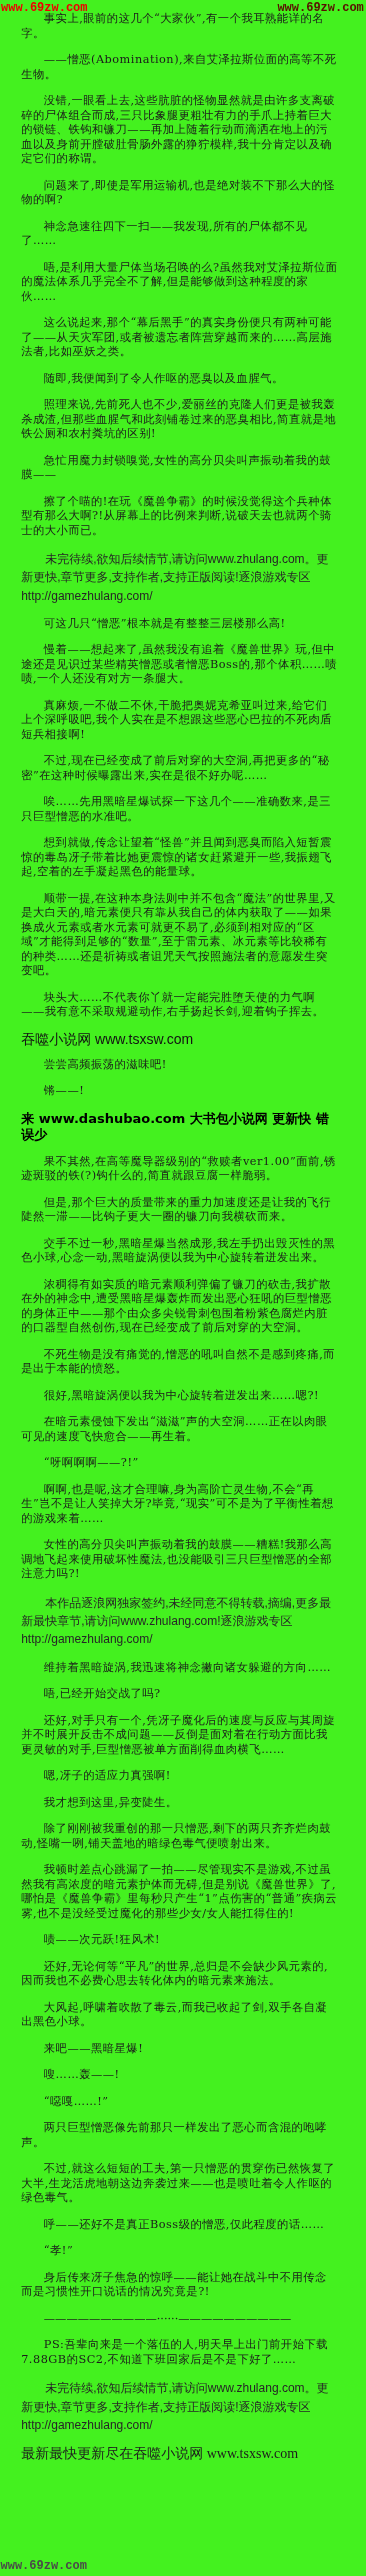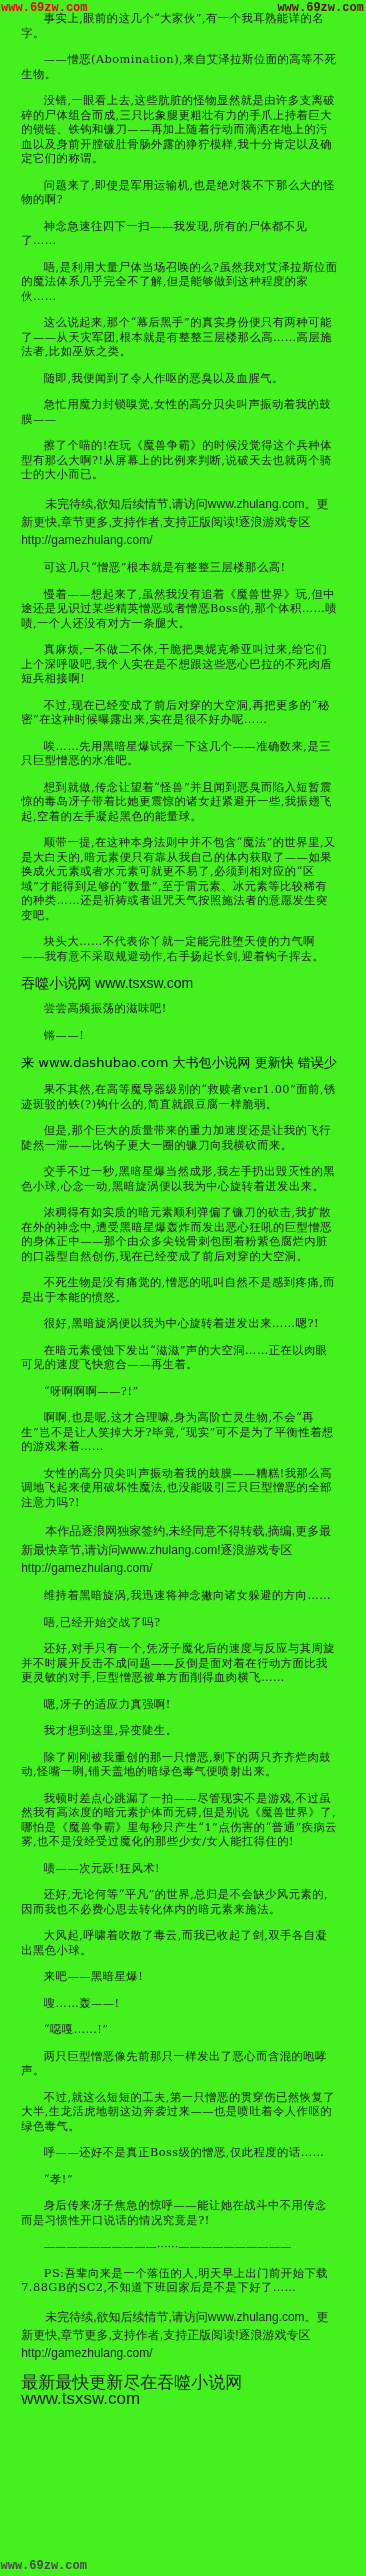--- a/index.html
+++ b/index.html
@@ -60,63 +60,64 @@
   }
   .p-ad-tail {
     font-size: 12px;
     line-height: 18.3px;
     color: #262626;
     text-indent: 2em;
     margin: 38px 0 3.2px 0;
     font-family: "Liberation Sans", sans-serif;
   }
   .p-ad-flush {
-    font-size: 17px;
+    font-size: 14px;
     line-height: 16px;
     color: #1d1d1d;
     text-indent: 0;
     margin: 1.1px 0 14px 0;
-    font-family: Liberation Sans, sans-serif;
+    font-family: Liberation Serif, serif;
   }
   
   .p-site {
     font-size: 14px;
     line-height: 14px;
     color: #121212;
     text-indent: 0;
     margin: 4.3px 0 5.4px -7.5px;
     font-family: "Liberation Sans", sans-serif;
   }
   
   .p-bold-ad {
     font-size: 13px;
     line-height: 16px;
-    font-weight: normal;
+    font-weight: bold;
     color: #000000;
     text-indent: 0;
     margin: 6.5px 0 16px -7.5px;
     font-family: "DejaVu Sans", sans-serif;
   }
 </style>
 </head>
 <body>
 
 <span class="watermark wm-top-left">www.69zw.com</span>
 <span class="watermark wm-top-right">www.69zw.com</span>
 <span class="watermark wm-bottom-left">www.69zw.com</span>
 
 <div class="novel-text">
     <p class="p-novel">事实上,眼前的这几个“大家伙”,有一个我耳熟能详的名字。</p>
     <p class="p-novel">——憎恶(Abomination),来自艾泽拉斯位面的高等不死生物。</p>
     <p class="p-novel">没错,一眼看上去,这些肮脏的怪物显然就是由许多支离破碎的尸体组合而成,三只比象腿更粗壮有力的手爪上持着巨大的锁链、铁钩和镰刀——再加上随着行动而滴洒在地上的污血以及身前开膛破肚骨肠外露的狰狞模样,我十分肯定以及确定它们的称谓。</p>
     <p class="p-novel">问题来了,即使是军用运输机,也是绝对装不下那么大的怪物的啊?</p>
     <p class="p-novel">神念急速往四下一扫——我发现,所有的尸体都不见了……</p>
     <p class="p-novel">唔,是利用大量尸体当场召唤的么?虽然我对艾泽拉斯位面的魔法体系几乎完全不了解,但是能够做到这种程度的家伙……</p>
-    <p class="p-novel">这么说起来,那个“幕后黑手”的真实身份便只有两种可能了——从天灾军团,根本就是有整整三层楼那么高……高层施法者,比如巫妖之类。</p>
+    <p class="p-novel">这么说起来,那个“幕后黑手”的真实身份便只有两种可能了——从天灾军团,或者被遗忘者阵营穿越而来的……高层施法者,比如巫妖之类。</p>
     <p class="p-novel">随即,我便闻到了令人作呕的恶臭以及血腥气。</p>
+    <p class="p-novel">照理来说,先前死人也不少,爱丽丝的克隆人们更是被我轰杀成渣,但那些血腥气和此刻铺卷过来的恶臭相比,简直就是地铁公厕和农村粪坑的区别!</p>
     <p class="p-novel">急忙用魔力封锁嗅觉,女性的高分贝尖叫声振动着我的鼓膜——</p>
     <p class="p-novel">擦了个喵的!在玩《魔兽争霸》的时候没觉得这个兵种体型有那么大啊?!从屏幕上的比例来判断,说破天去也就两个骑士的大小而已。</p>
     <p class="p-ad">未完待续,欲知后续情节,请访问www.zhulang.com。更新更快,章节更多,支持作者,支持正版阅读!逐浪游戏专区 http://gamezhulang.com/</p>
     <p class="p-novel">可这几只“憎恶”根本就是有整整三层楼那么高!</p>
     <p class="p-novel">慢着——想起来了,虽然我没有追着《魔兽世界》玩,但中途还是见识过某些精英憎恶或者憎恶Boss的,那个体积……啧啧,一个人还没有对方一条腿大。</p>
     <p class="p-novel">真麻烦,一不做二不休,干脆把奥妮克希亚叫过来,给它们上个深呼吸吧,我个人实在是不想跟这些恶心巴拉的不死肉盾短兵相接啊!</p>
     <p class="p-novel">不过,现在已经变成了前后对穿的大空洞,再把更多的“秘密”在这种时候曝露出来,实在是很不好办呢……</p>
     <p class="p-novel">唉……先用黑暗星爆试探一下这几个——准确数来,是三只巨型憎恶的水准吧。</p>
     <p class="p-novel">想到就做,传念让望着“怪兽”并且闻到恶臭而陷入短暂震惊的毒岛冴子带着比她更震惊的诸女赶紧避开一些,我振翅飞起,空着的左手凝起黑色的能量球。</p>
     <p class="p-novel">顺带一提,在这种本身法则中并不包含“魔法”的世界里,又是大白天的,暗元素便只有靠从我自己的体内获取了——如果换成火元素或者水元素可就更不易了,必须到相对应的“区域”才能得到足够的“数量”,至于雷元素、冰元素等比较稀有的种类……还是祈祷或者诅咒天气按照施法者的意愿发生突变吧。</p>

